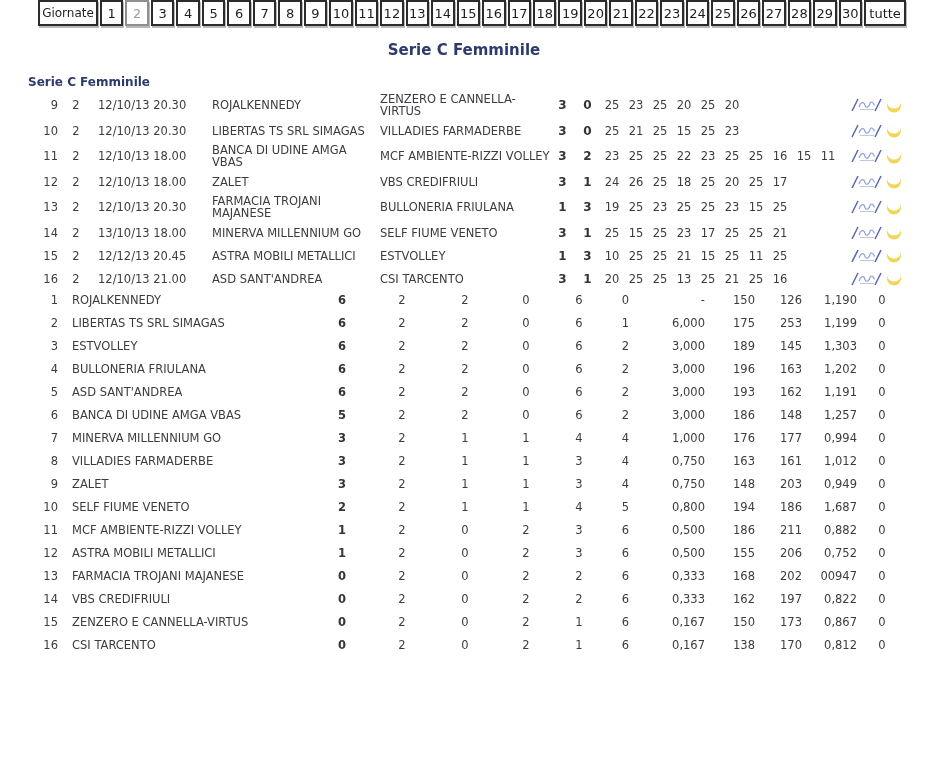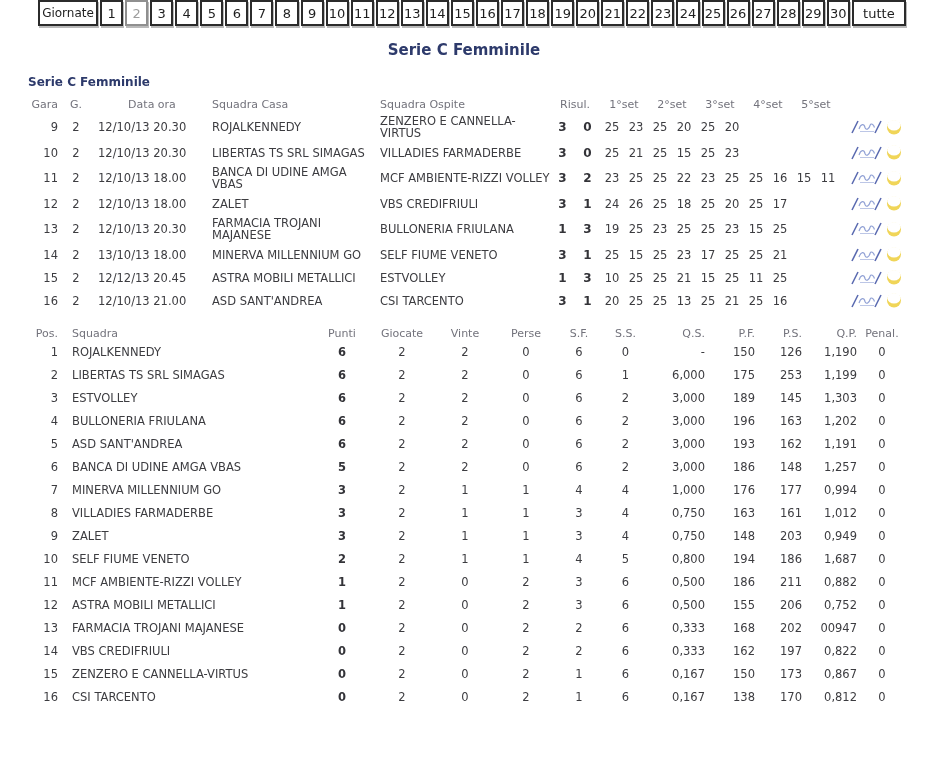--- a/index.html
+++ b/index.html
@@ -6,21 +6,21 @@
   .page{position:relative;width:928px;height:768px;background:#fff;overflow:hidden;
         font-family:"DejaVu Sans","Liberation Sans",sans-serif;color:#3e3e44;}
 
   
   .gbar{display:flex;align-items:stretch;gap:2px;margin:0 22px 0 38px;height:26px;}
   .gcell{border:2px solid #2b2b2b;background:#fff;display:flex;align-items:center;justify-content:center;
          font-size:13px;color:#1e1e1e;box-shadow:1px 2px 0 rgba(130,130,130,.55);box-sizing:border-box;}
   .glabel{width:60px;font-size:12px;flex:none;}
   .gday{flex:1 1 0;cursor:pointer;}
   .gday.sel{color:#9d9d9d;border-color:#8f8f8f;}
-  .gtutte{width:54px;flex:none;cursor:pointer;}
+  .gtutte{width:42px;flex:none;cursor:pointer;}
 
   
   .title{margin-top:15px;text-align:center;font-size:15px;font-weight:bold;color:#2d3a6b;}
   .section{margin:16px 0 0 28px;font-size:12px;font-weight:bold;color:#2d3a6b;}
 
   
   .rtable{margin-left:28px;width:880px;}
   .r-head{display:flex;align-items:center;margin-top:9px;font-size:11px;color:#73737c;}
   .r-row{display:flex;align-items:center;min-height:19px;margin-top:4px;font-size:11.5px;color:#3c3c40;}
   .c-gara{width:30px;text-align:right;flex:none;}
@@ -93,34 +93,20 @@
       <div class="gcell gday">28</div>
       <div class="gcell gday">29</div>
       <div class="gcell gday">30</div>
     <div class="gcell gtutte">tutte</div>
   </div>
 
   <div class="title">Serie C Femminile</div>
   <div class="section">Serie C Femminile</div>
 
   <div class="rtable">
-    <div class="r-head">
-      <span class="c-gara">Gara</span>
-      <span class="c-g">G.</span>
-      <span class="c-data">Data ora</span>
-      <span class="c-casa">Squadra Casa</span>
-      <span class="c-ospite">Squadra Ospite</span>
-      <span class="c-risul-hd">Risul.</span>
-      <span class="c-seth">1°set</span>
-      <span class="c-seth">2°set</span>
-      <span class="c-seth">3°set</span>
-      <span class="c-seth">4°set</span>
-      <span class="c-seth">5°set</span>
-      <span class="c-icons"></span>
-    </div>
 
     <div class="r-row">
         <span class="c-gara">9</span>
         <span class="c-g">2</span>
         <span class="c-data">12/10/13 20.30</span>
         <span class="c-casa">ROJALKENNEDY</span>
         <span class="c-ospite">ZENZERO E CANNELLA-VIRTUS</span>
         <span class="c-ris">3</span>
         <span class="c-ris">0</span>
         <span class="c-set">25</span>
@@ -359,35 +345,20 @@
           </svg>
           <svg width="16" height="15" viewBox="0 0 16 15">
             <circle cx="8" cy="7.5" r="7" fill="#f0d558"></circle>
             <ellipse cx="8" cy="5.2" rx="6.6" ry="5.2" fill="#ffffff"></ellipse>
           </svg>
         </span>
       </div>
   </div>
 
   <div class="stable">
-    <div class="s-head">
-      <span class="p-pos">Pos.</span>
-      <span class="p-squadra">Squadra</span>
-      <span class="p-punti">Punti</span>
-      <span class="p-giocate">Giocate</span>
-      <span class="p-vinte">Vinte</span>
-      <span class="p-perse">Perse</span>
-      <span class="p-sf">S.F.</span>
-      <span class="p-ss">S.S.</span>
-      <span class="p-qs">Q.S.</span>
-      <span class="p-pf">P.F.</span>
-      <span class="p-ps">P.S.</span>
-      <span class="p-qp">Q.P.</span>
-      <span class="p-penal">Penal.</span>
-    </div>
 
     <div class="s-row">
         <span class="p-pos">1</span>
         <span class="p-squadra">ROJALKENNEDY</span>
         <span class="p-punti">6</span>
         <span class="p-giocate">2</span>
         <span class="p-vinte">2</span>
         <span class="p-perse">0</span>
         <span class="p-sf">6</span>
         <span class="p-ss">0</span>

